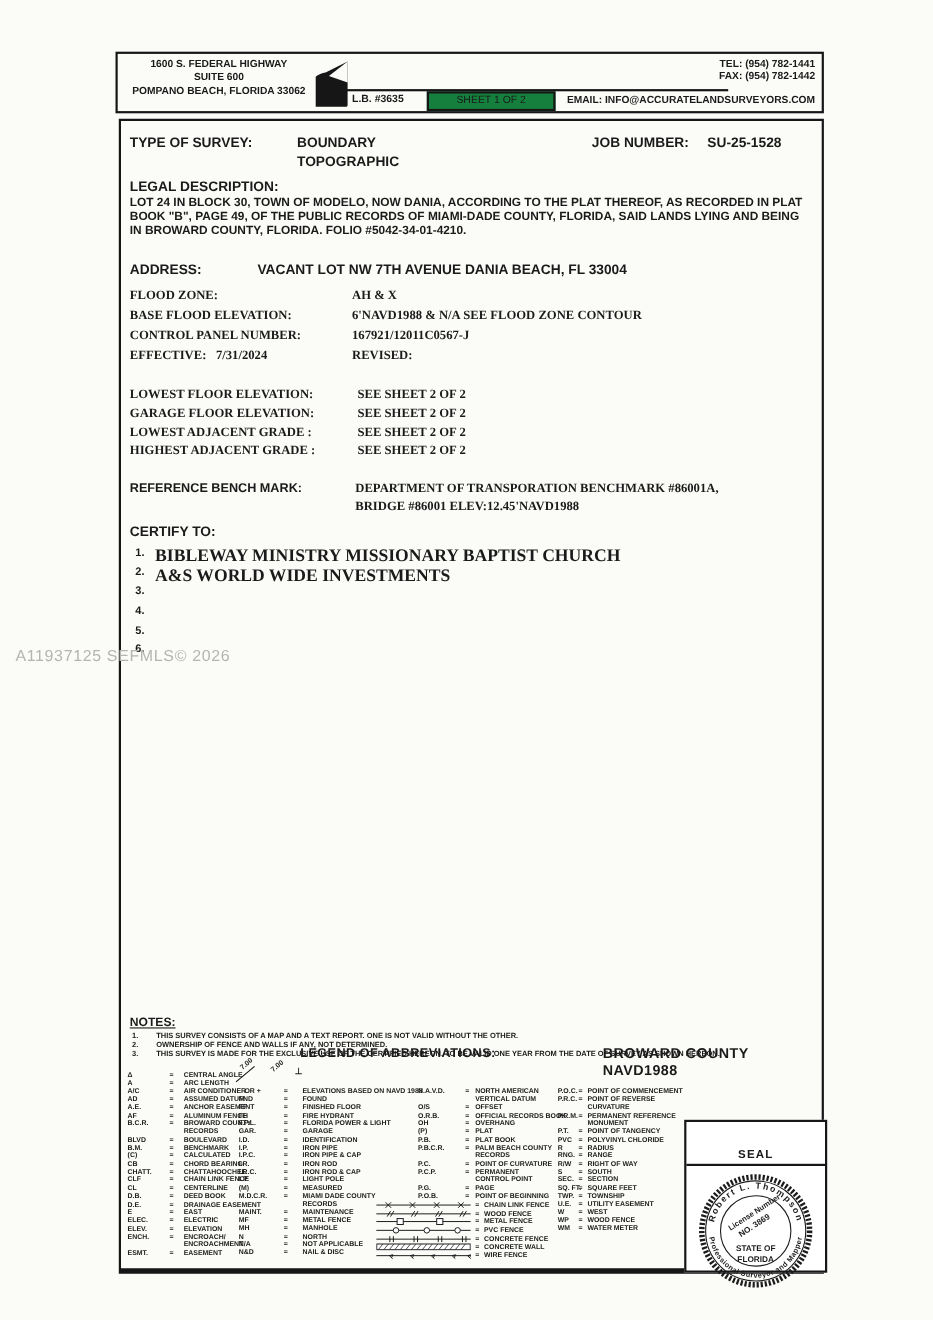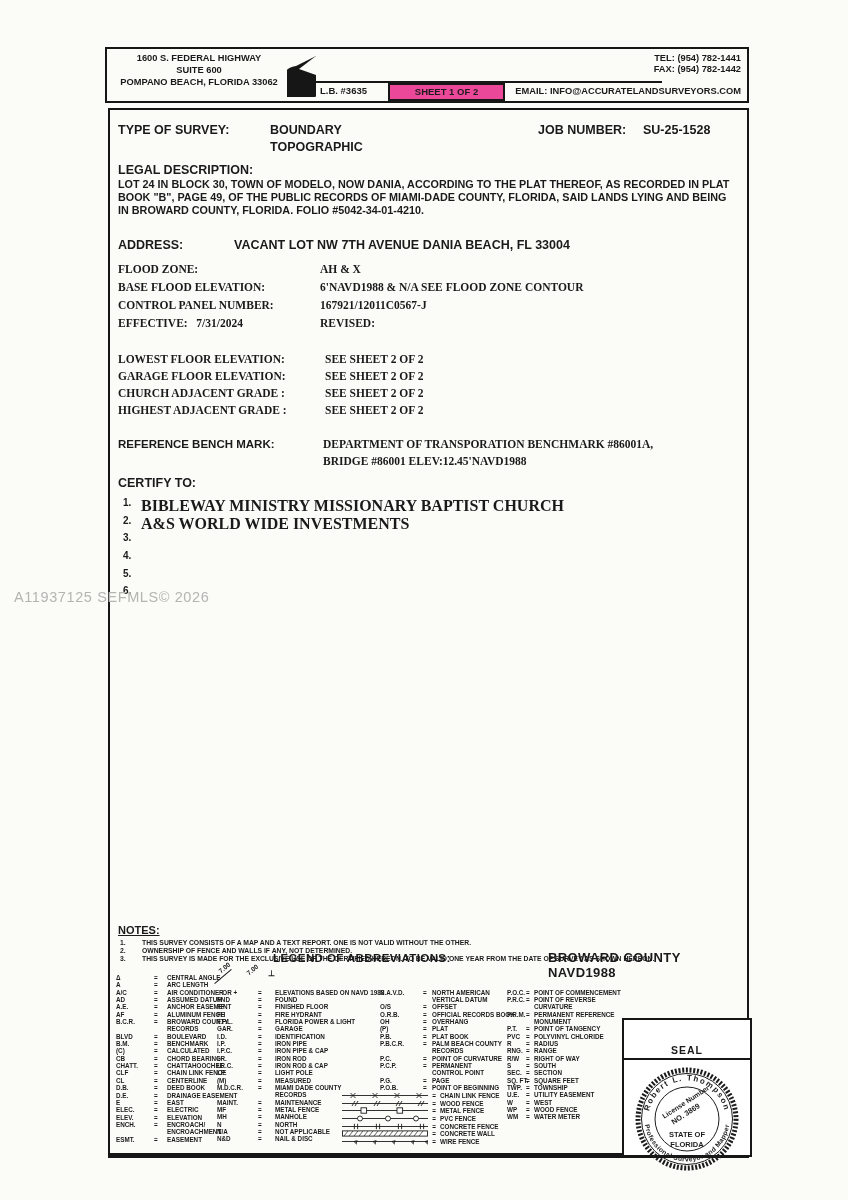--- a/index.html
+++ b/index.html
@@ -8,21 +8,21 @@
   .abs{position:absolute;}
   .nw{white-space:pre;font-family:Liberation Serif, serif;}
   
   #header-box{left:105px;top:47px;width:640px;height:52px;border:2px solid #161616;background:transparent;}
   .hdr-left{left:4px;top:4px;width:176px;text-align:center;font-size:9.3px;font-weight:700;line-height:11.8px;}
   .hdr-logo{left:180px;top:6px;width:30px;height:42px;}
   .company{left:212px;top:5px;font-size:16.5px;font-weight:700;letter-spacing:0.6px;}
   .company-rule{left:205px;top:32px;width:350px;border-top:2px solid #161616;height:0;}
   .lb-num{left:213px;top:36px;font-size:9.5px;font-weight:700;}
   .sheet-box{left:281px;top:34px;width:113px;height:14px;border:2px solid #161616;
-             text-align:center;font-size:9.5px;font-weight:700;line-height:14px;background:#ec4899;}
+             text-align:center;font-size:9.5px;font-weight:400;line-height:14px;background:#15803d;}
   .hdr-tel{right:6px;top:4px;text-align:right;font-size:9.3px;font-weight:700;line-height:11px;}
   .hdr-email{right:6px;top:37px;text-align:right;font-size:9.3px;font-weight:700;}
   
   #main-box{left:108px;top:108px;width:637px;height:1043px;border:2px solid #161616;border-bottom-width:5px;}
   .lbl{font-size:12.5px;font-weight:700;}
   .legal-text{font-size:10.8px;font-weight:700;line-height:13px;width:622px;}
   .row11{font-size:11.5px;font-weight:700;}
   .cert-num{font-size:10px;font-weight:700;}
   .cert-txt{font-size:16px;font-weight:700;}
   
@@ -123,21 +123,21 @@
         <span class="abs row11 nw" style="left:8px;top:0">LOWEST FLOOR ELEVATION:</span>
         <span class="abs row11 nw" style="left:215px;top:0">SEE SHEET 2 OF 2</span>
       </div>
 
       <div style="position:relative;height:17px">
         <span class="abs row11 nw" style="left:8px;top:0">GARAGE FLOOR ELEVATION:</span>
         <span class="abs row11 nw" style="left:215px;top:0">SEE SHEET 2 OF 2</span>
       </div>
 
       <div style="position:relative;height:17px">
-        <span class="abs row11 nw" style="left:8px;top:0">CHURCH ADJACENT GRADE :</span>
+        <span class="abs row11 nw" style="left:8px;top:0">LOWEST ADJACENT GRADE :</span>
         <span class="abs row11 nw" style="left:215px;top:0">SEE SHEET 2 OF 2</span>
       </div>
 
       <div style="position:relative;height:17px">
         <span class="abs row11 nw" style="left:8px;top:0">HIGHEST ADJACENT GRADE :</span>
         <span class="abs row11 nw" style="left:215px;top:0">SEE SHEET 2 OF 2</span>
       </div>
     </div>
 
   <div class="abs row11" style="left:8px;top:328px">REFERENCE BENCH MARK:</div>

